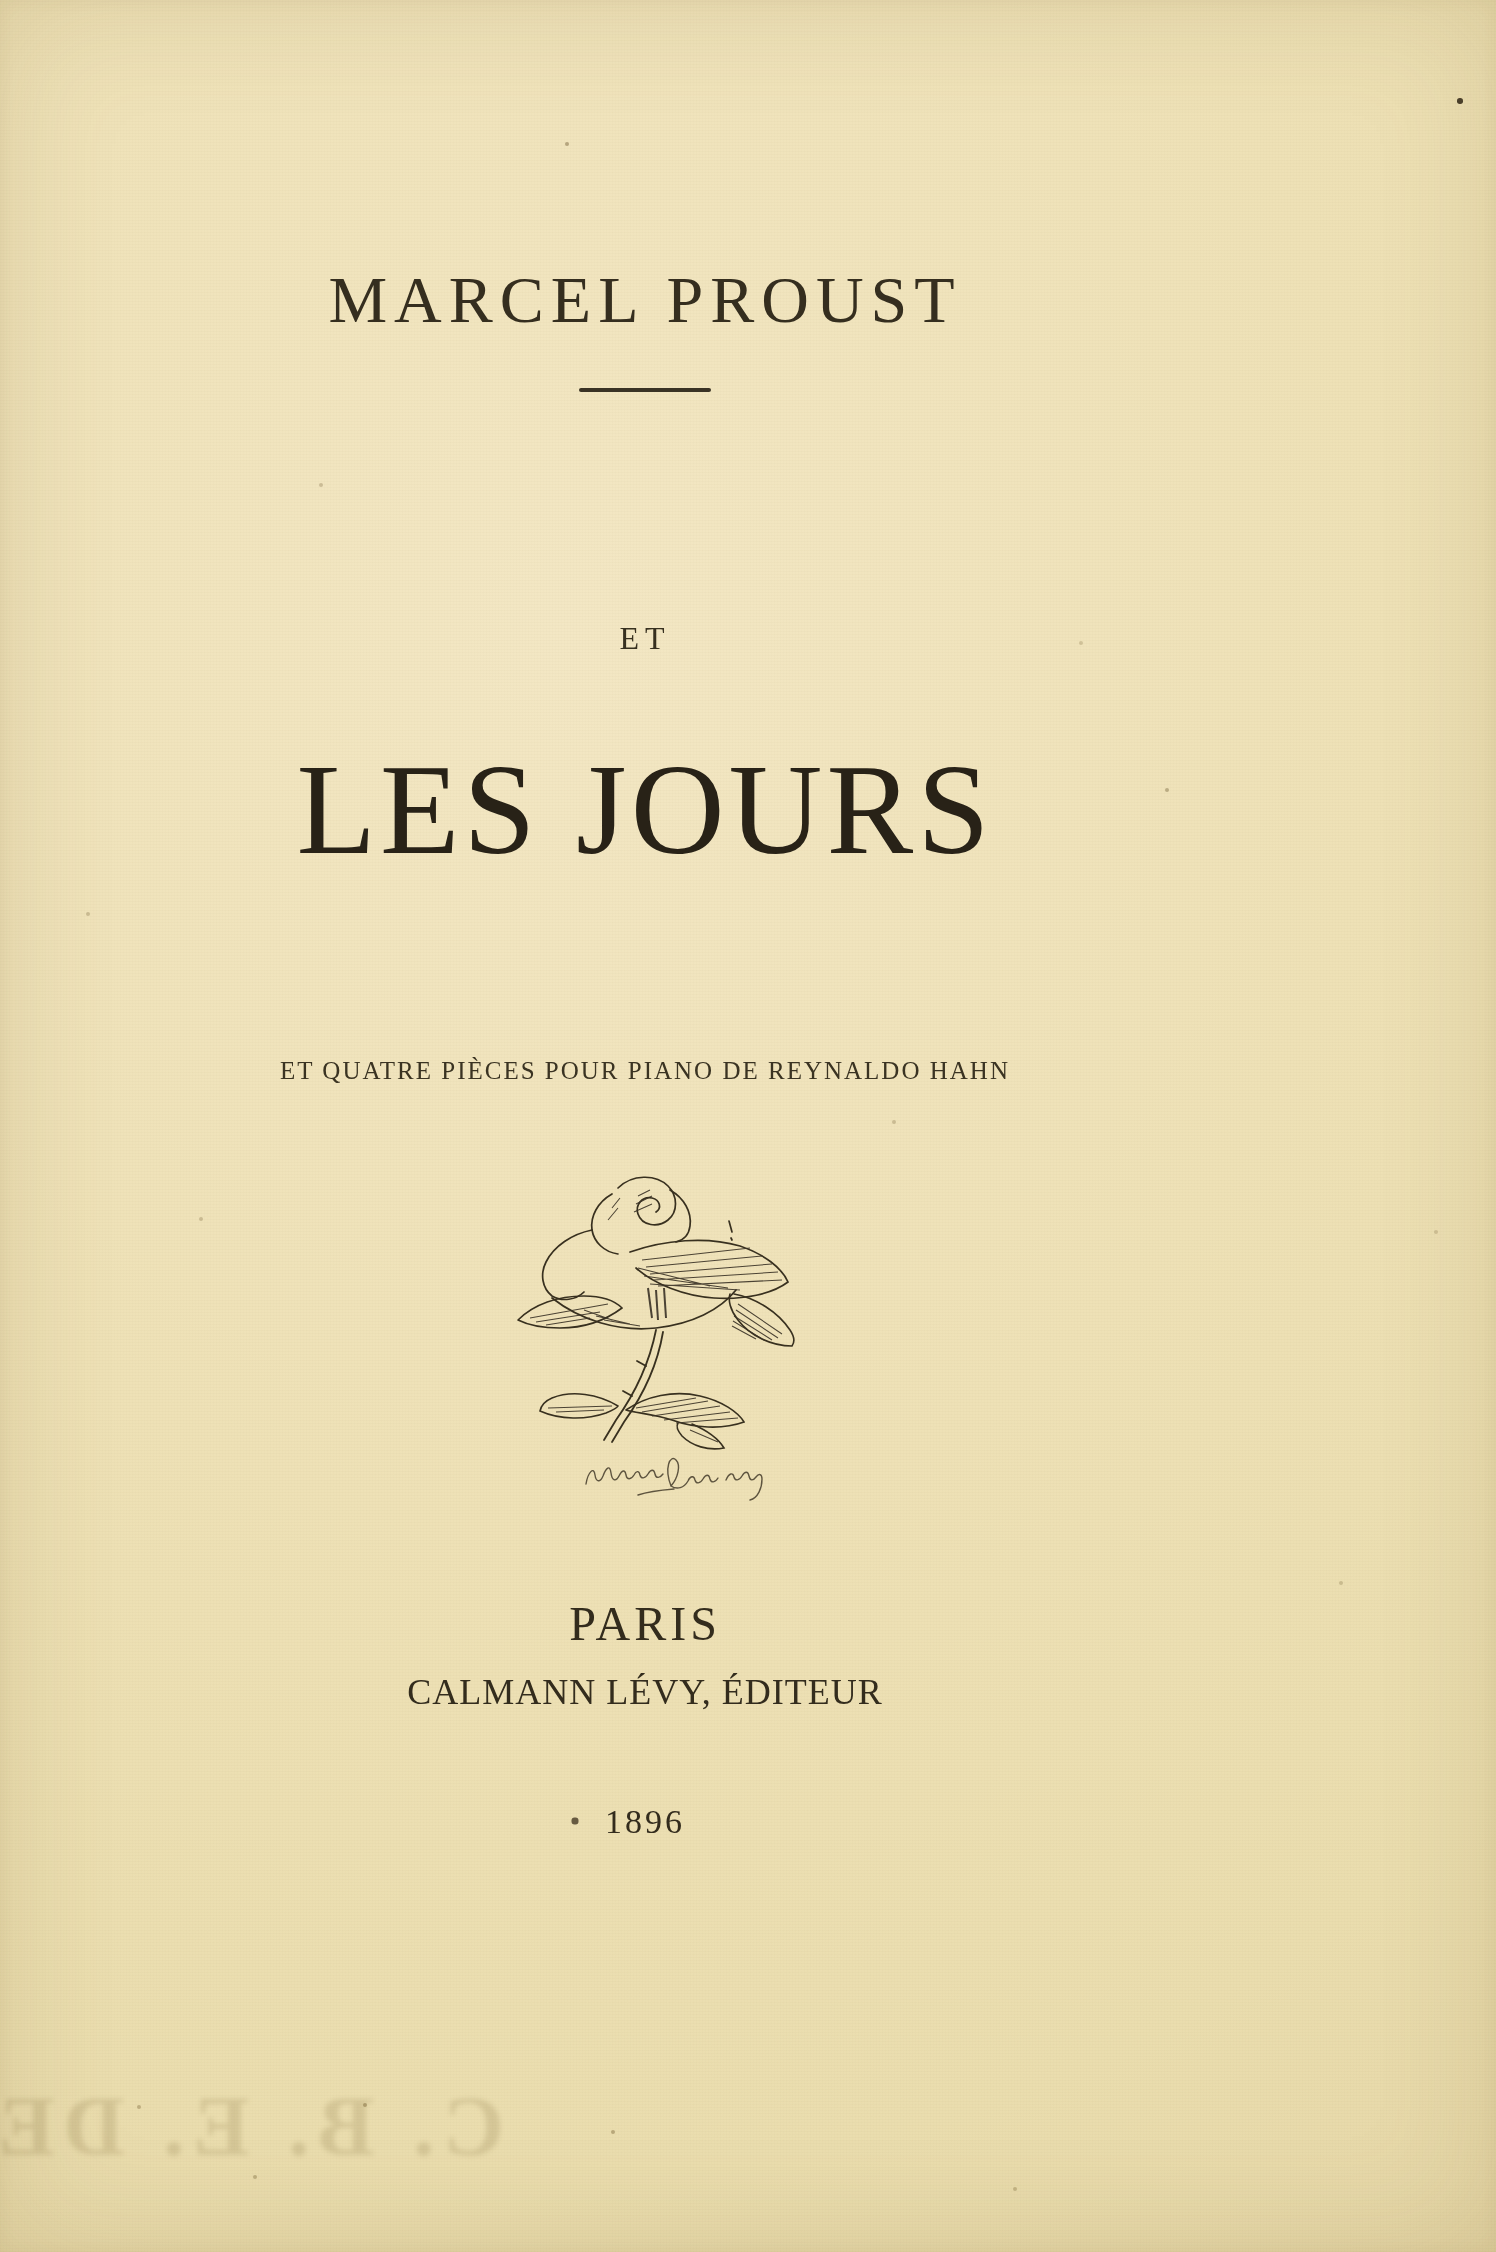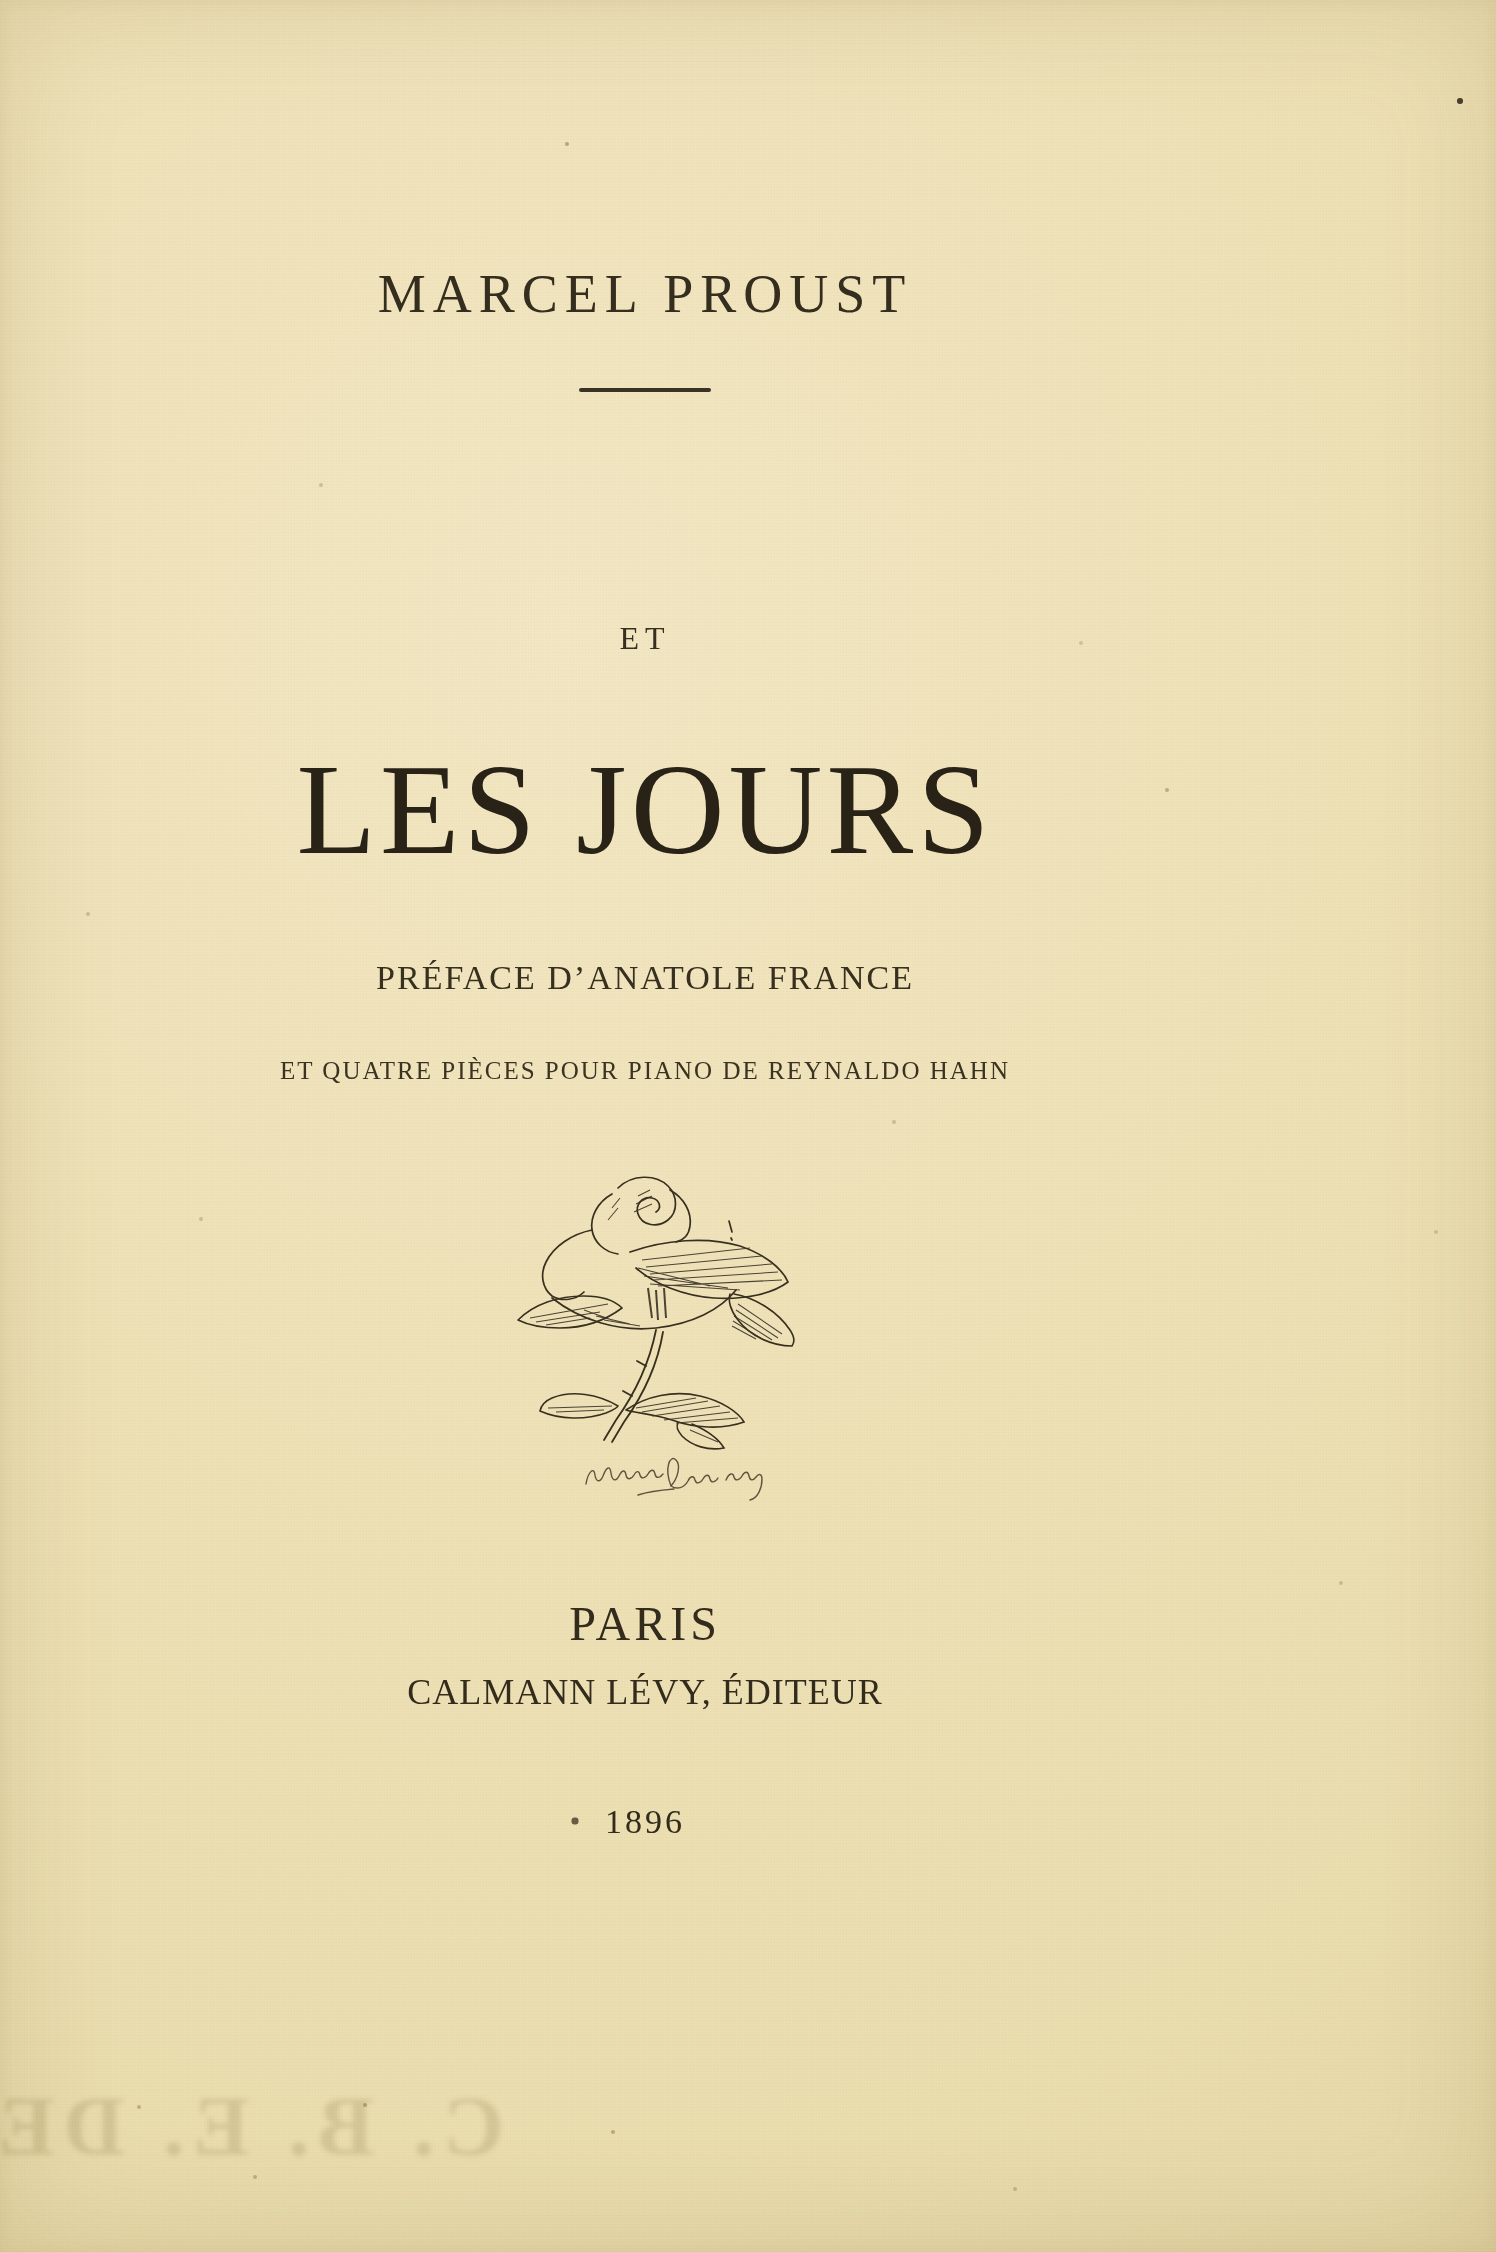--- a/index.html
+++ b/index.html
@@ -18,21 +18,21 @@
       repeating-linear-gradient(0deg, rgba(120,100,55,.022) 0 1px, rgba(0,0,0,0) 1px 3px),
       repeating-linear-gradient(90deg, rgba(120,100,55,.017) 0 1px, rgba(0,0,0,0) 1px 3px);
   }
   .vignette{
     position:absolute;inset:0;pointer-events:none;
     box-shadow:inset 0 0 120px rgba(125,98,45,.16), inset 0 0 16px rgba(125,98,45,.07);
   }
   .content{position:absolute;left:0;top:0;width:1290px;height:2252px;}
   .content > div{position:absolute;left:0;right:0;text-align:center;line-height:1;white-space:nowrap;}
 
-  .author{top:267px;font-size:54px;letter-spacing:7px;color:#352e1f;}
+  .author{top:267px;font-size:66px;letter-spacing:7px;color:#352e1f;}
   .rule{top:388px;left:50%!important;right:auto!important;width:132px;height:3.5px;margin-left:-66px;background:#3a3325;border-radius:2px;}
   .title{font-size:130px;color:#282217;}
   .t1{top:450px;letter-spacing:11px;}
   .et{top:622px;font-size:32px;letter-spacing:6px;color:#37301f;}
   .t2{top:744px;letter-spacing:4px;}
   .illus{top:862px;color:#342d1e;}
   .illus .sc{font-variant:small-caps;font-size:34px;letter-spacing:3px;}
   .illus .big{font-size:42px;letter-spacing:2px;}
   .preface{top:961px;font-size:34px;letter-spacing:2px;color:#37301f;}
   .music{top:1058px;font-size:25px;letter-spacing:2px;color:#3a3322;}
@@ -78,21 +78,20 @@
 
 <div class="page">
   <div class="grain"></div>
 
   <div class="content">
     <div class="author">MARCEL PROUST</div>
     <div class="rule"></div>
     <div class="et">ET</div>
     <div class="title t2">LES JOURS</div>
 
-    <div class="preface">PRÉFACE D’ANATOLE FRANCE</div>
     <div class="music">ET QUATRE PIÈCES POUR PIANO DE REYNALDO HAHN</div>
 
     <div class="city">PARIS</div>
     <div class="publisher">CALMANN LÉVY, ÉDITEUR</div>
     <div class="year">1896</div>
   </div>
 
   <svg class="rose" viewBox="0 0 320 300" aria-hidden="true">
     <g fill="none" stroke="#38301f" stroke-width="1.7" stroke-linecap="round">
       <path d="M118,20 C132,6 156,6 168,18 C178,28 178,44 168,52 C158,60 142,58 138,46 C135,37 142,28 152,30 C160,32 162,40 156,44"></path>

